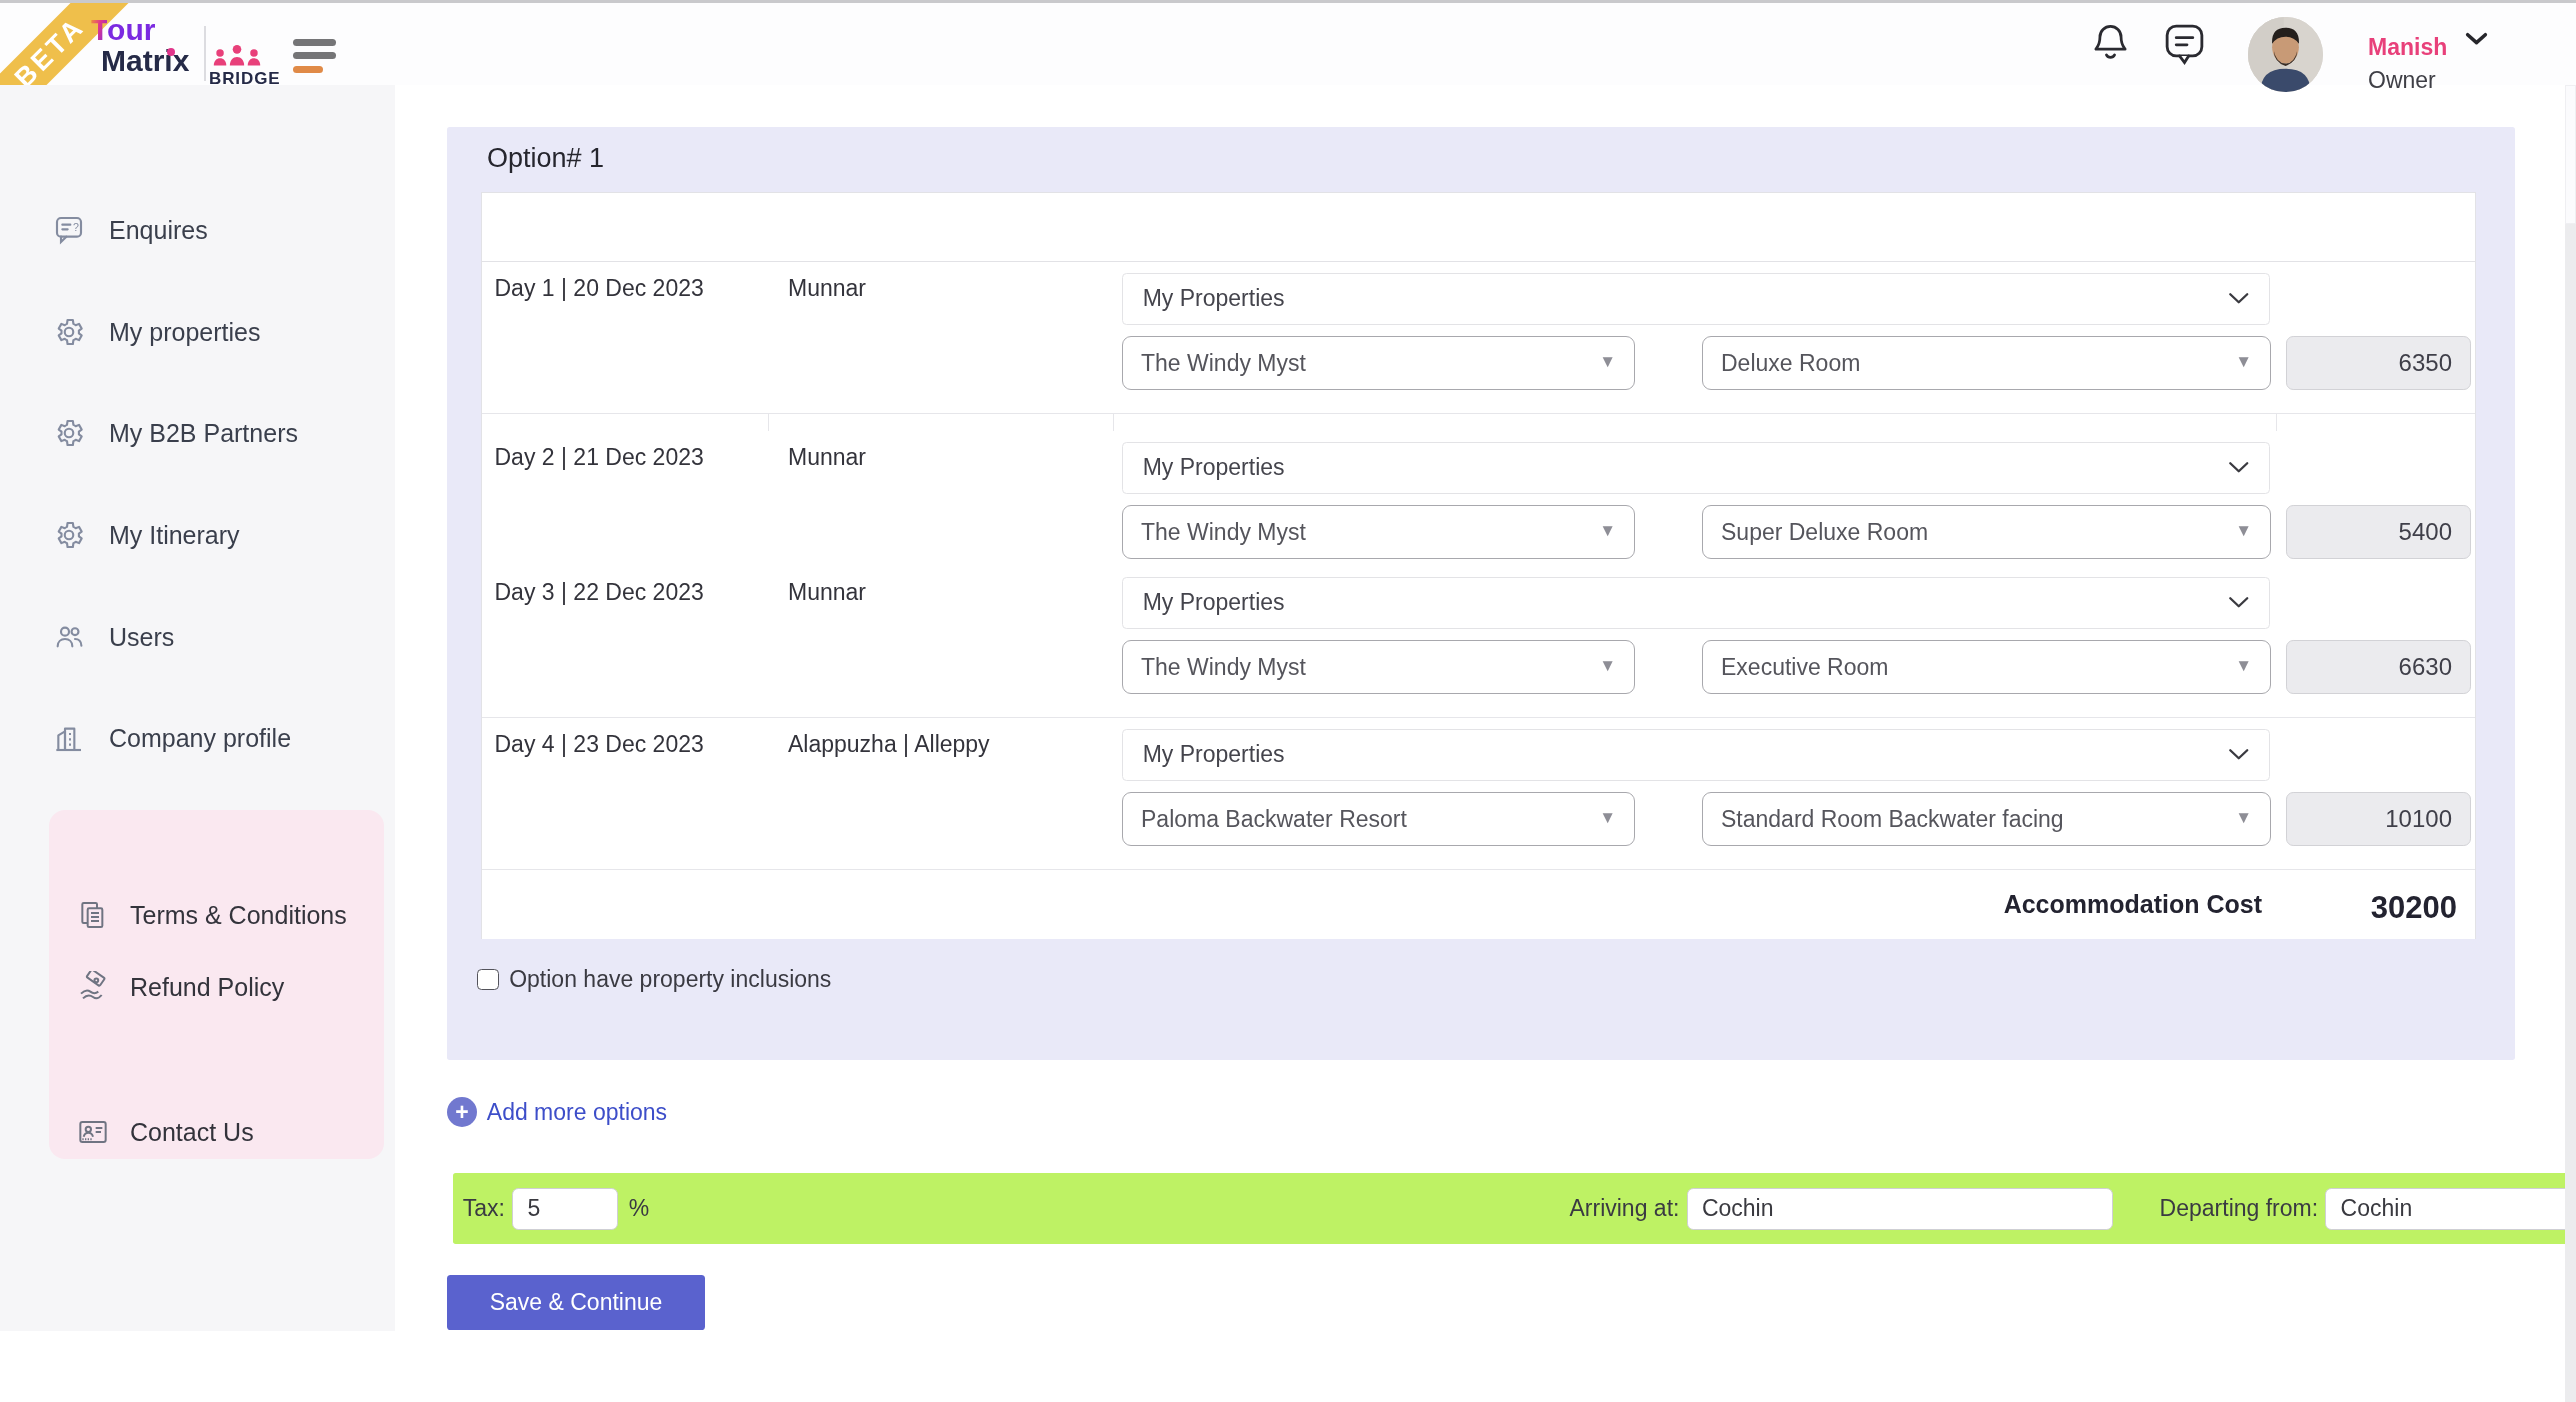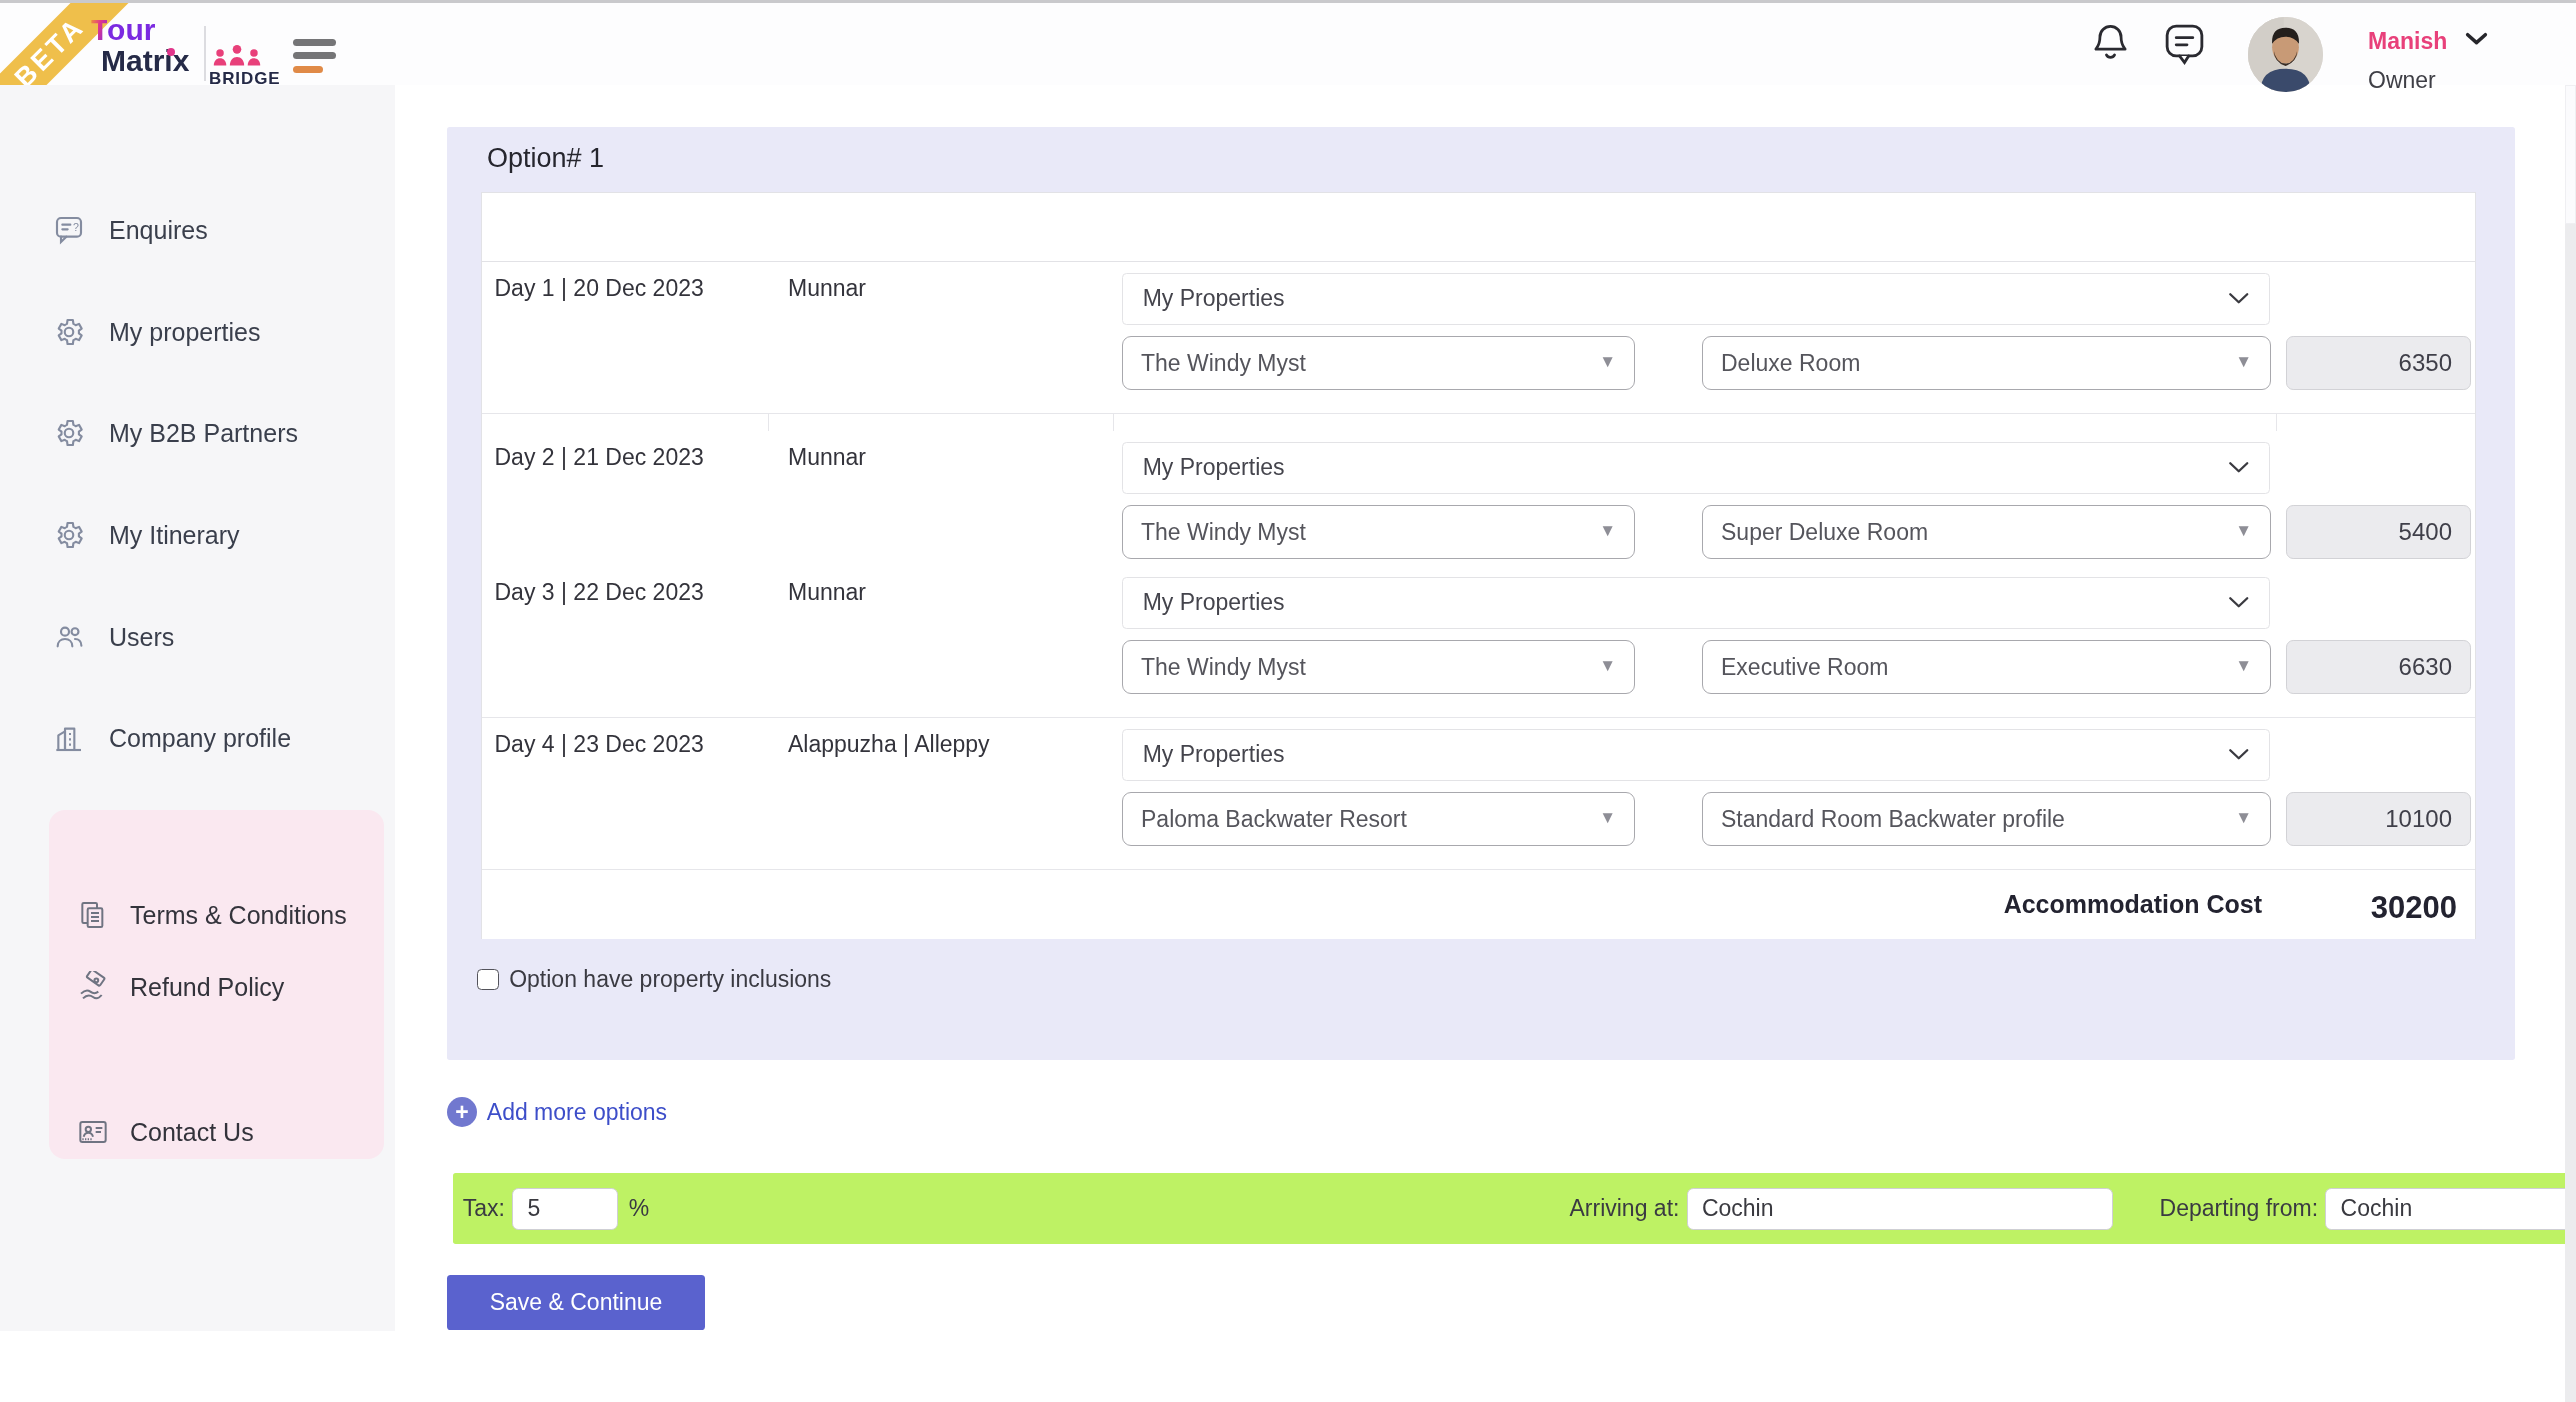--- a/index.html
+++ b/index.html
@@ -25,21 +25,21 @@
   .logo-div { left:204px; top:23px; width:1.8px; height:55px; background:#dcdce0; }
   .bridge-text { left:209px; top:66px; font-size:17px; font-weight:800; color:#252a47; letter-spacing:0.9px; }
   .hamburger { left:293px; top:36px; width:43px; height:36px; }
   .hamburger .bar { position:absolute; left:0; height:7.2px; border-radius:3.6px; background:#757577; }
   .hamburger .b1 { top:0; width:43px; }
   .hamburger .b2 { top:13.4px; width:43px; }
   .hamburger .b3 { top:27px; width:29.5px; background:#e08a47; }
   .hicon { color:#2a2a30; }
   .avatar { left:2248px; top:14.3px; width:75px; height:75px; border-radius:50%; overflow:hidden;
             background:#d8d4ce; }
-  .uname { left:2368px; top:25px; font-size:23px; font-weight:600; color:#e8407a; }
+  .uname { left:2368px; top:31px; font-size:23px; font-weight:600; color:#e8407a; }
   .uchev { left:2465px; top:29.5px; }
   .urole { left:2368px; top:64px; font-size:23px; color:#3f3f46; }
 
   
   .sidebar { left:0; top:85px; width:395px; height:1246px; background:#f6f6f8; }
   .side-item { position:absolute; left:0; width:395px; height:54px; display:flex;
                align-items:center; cursor:pointer; }
   .side-item .ic { position:absolute; left:52px; width:34px; height:34px; color:#848ca0;
                    display:flex; align-items:center; justify-content:center; }
   .side-item .lb { position:absolute; left:109px; font-size:25px; color:#3a3f4c; }
@@ -362,21 +362,21 @@
           <svg width="21.5" height="13.4" viewBox="0 0 24 15" fill="none" stroke="#3a3a40" stroke-width="2.6" stroke-linecap="round" stroke-linejoin="round">
               <path d="M2.5 2.5 L12 11.5 L21.5 2.5"></path>
             </svg>
         </span>
       </div>
       <div class="dd dd1">
         <span class="txt">Paloma Backwater Resort</span>
         <span class="tri">▼</span>
       </div>
       <div class="dd dd2">
-        <span class="txt">Standard Room Backwater profile</span>
+        <span class="txt">Standard Room Backwater facing</span>
         <span class="tri">▼</span>
       </div>
       <div class="cost">10100</div>
     </div>
 
     <div class="total-row">
       <span class="total-label">Accommodation Cost</span>
       <span class="total-value">30200</span>
     </div>
   </div>

